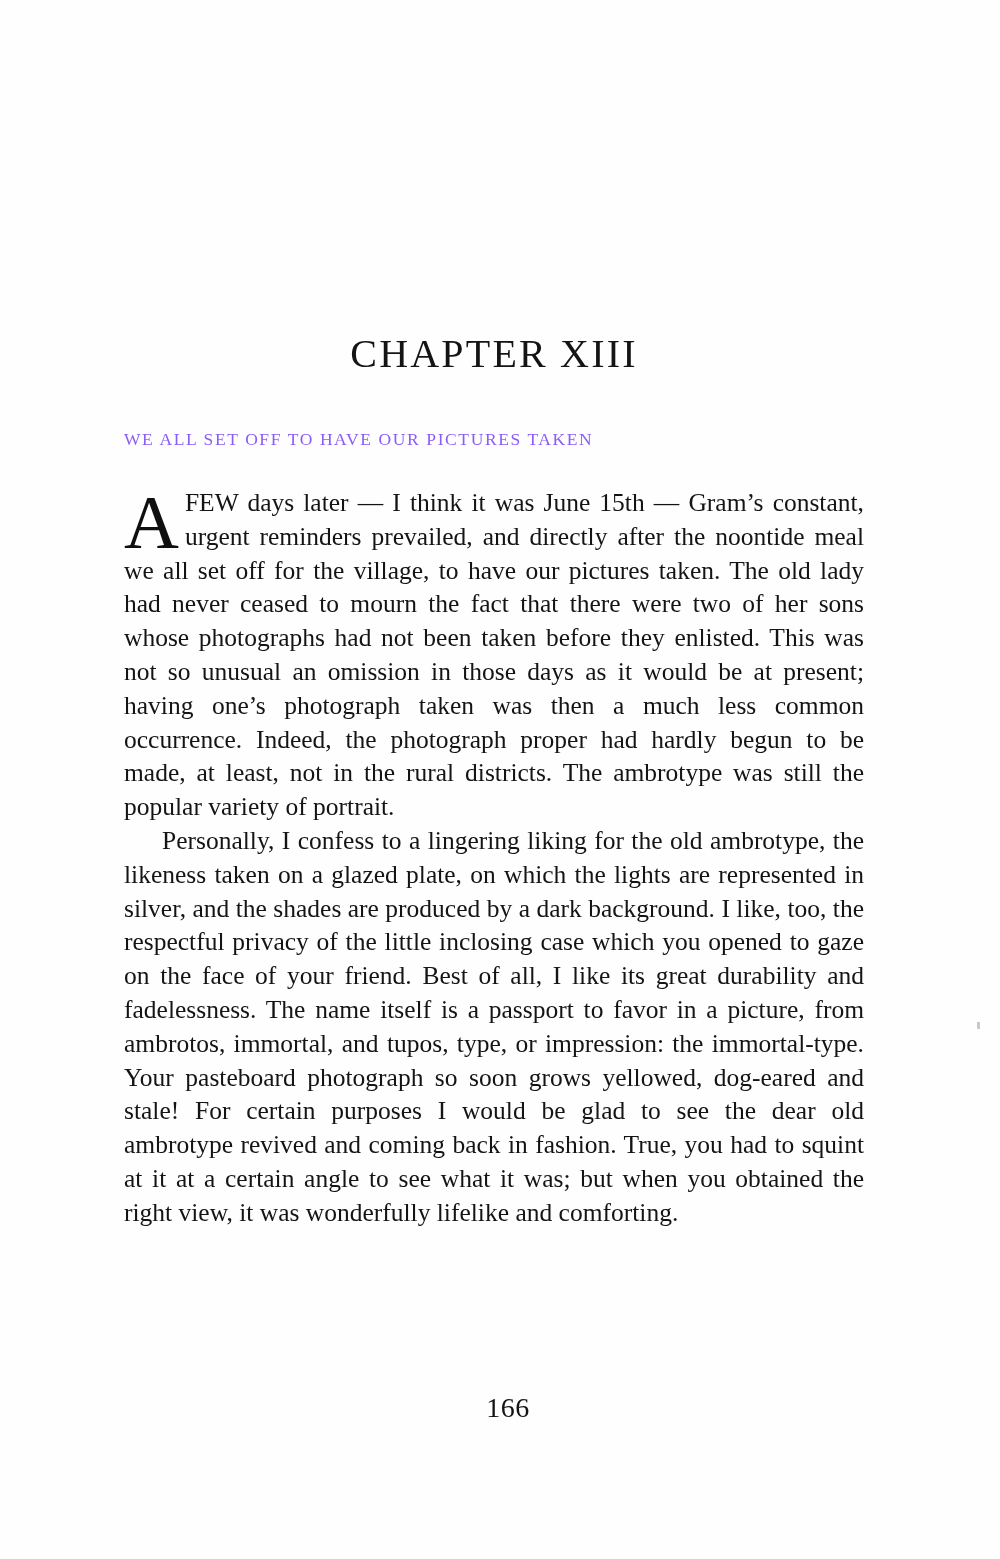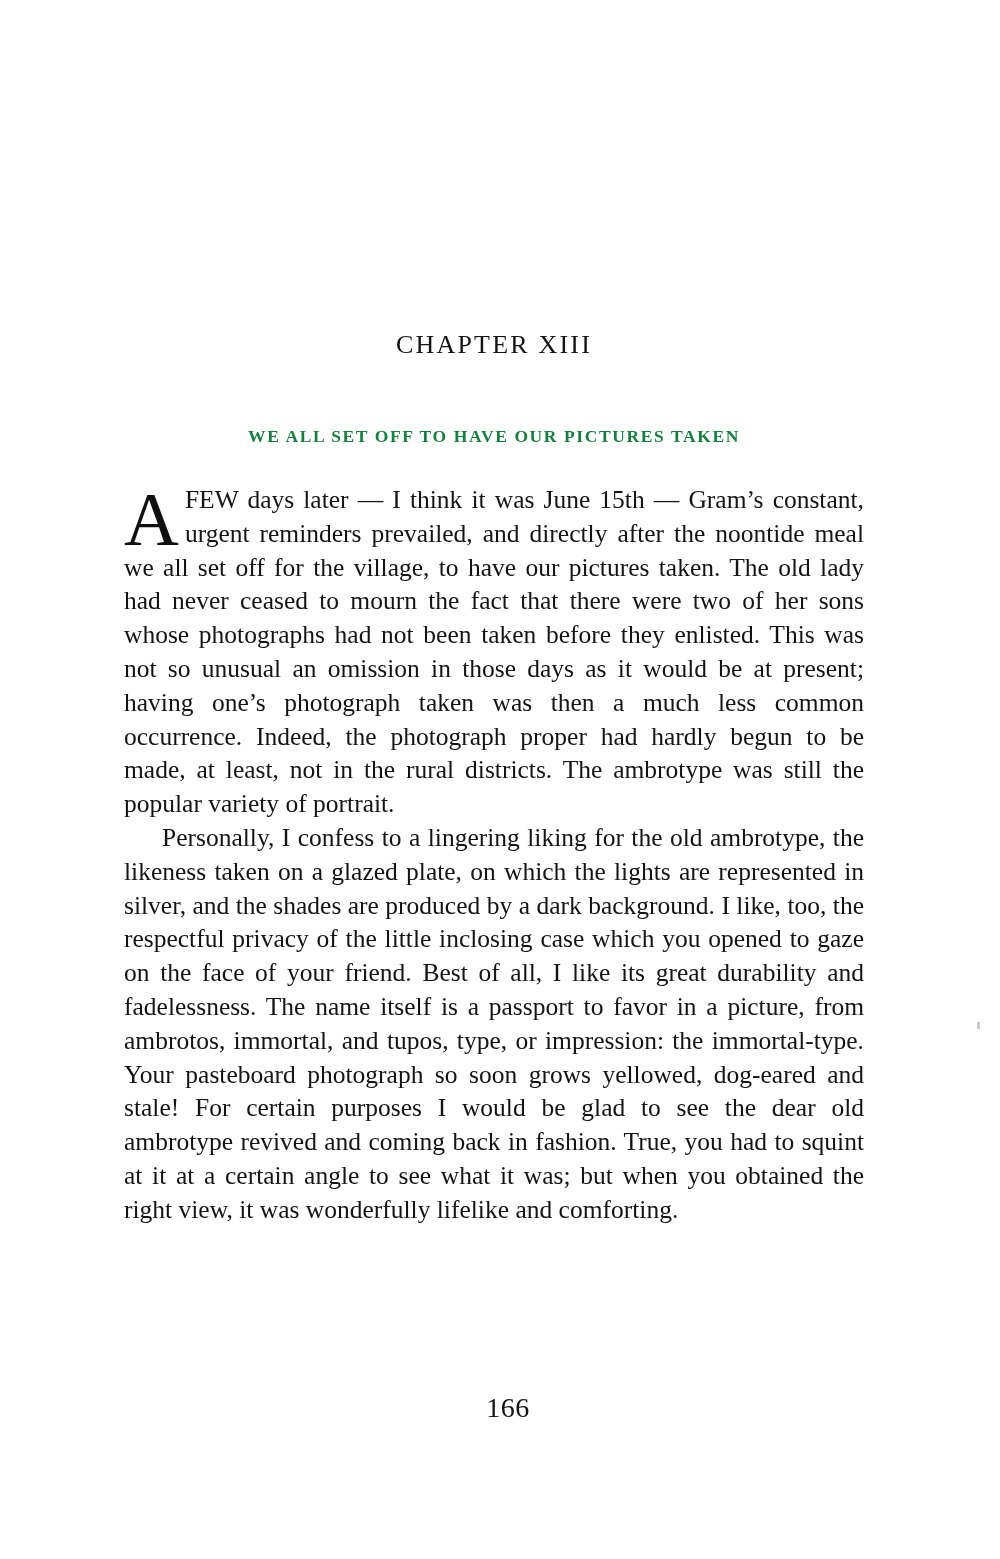--- a/index.html
+++ b/index.html
@@ -24,33 +24,32 @@
     background: #fefefe;
   }
   .content {
     position: absolute;
     left: 124px;
     top: 330px;
     width: 740px;
   }
   .chapter-title {
     text-align: center;
-    font-size: 26px;
+    font-size: 40px;
     letter-spacing: 2.2px;
     font-weight: 400;
-    margin: 0 0 66px 0;
+    margin: 0 0 52px 0;
     color: #141414;
   }
   .chapter-subtitle {
-    text-align: center;
     font-size: 17.5px;
     letter-spacing: 1.6px;
-    font-weight: 700;
+    font-weight: 400;
     margin: 0 0 36px 0;
-    color: #15803d;
+    color: #8b5cf6;
     white-space: nowrap;
   }
   .body-text {
     font-size: 25.5px;
     line-height: 33.8px;
     text-align: justify;
     text-justify: inter-word;
     color: #141414;
     hyphens: none;
   }

